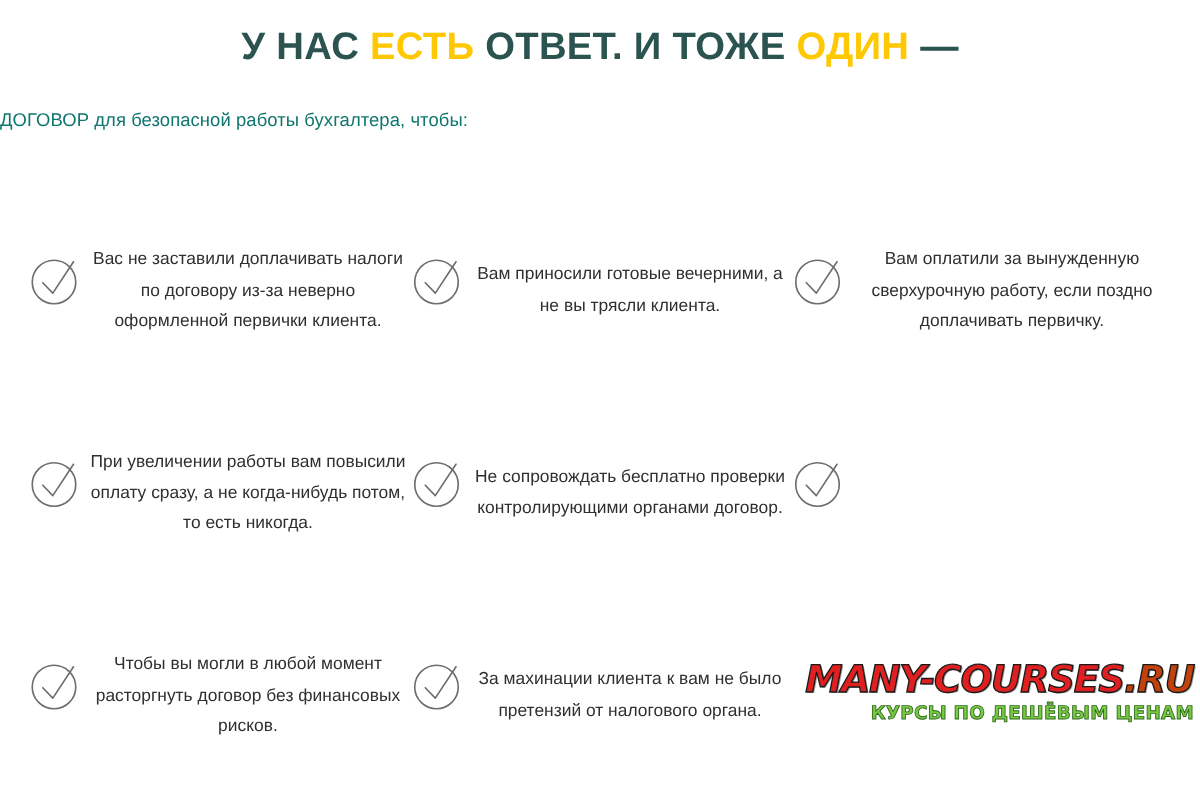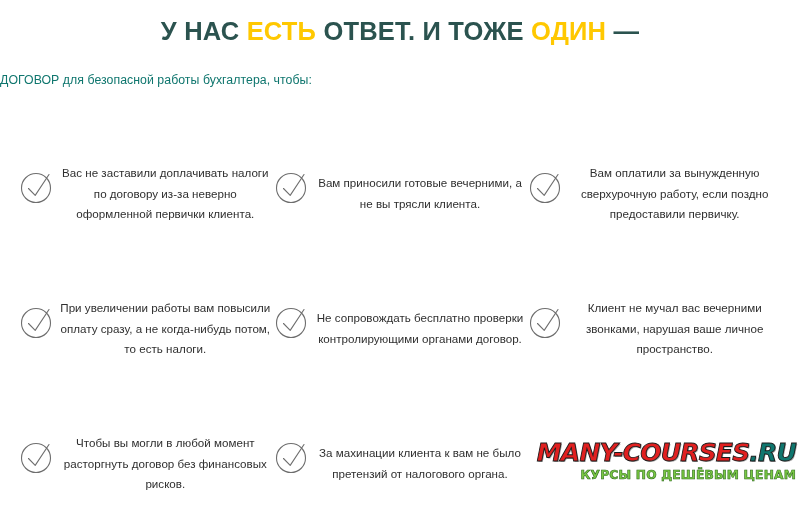--- a/index.html
+++ b/index.html
@@ -86,21 +86,21 @@
     font-family: "DejaVu Sans", sans-serif;
     font-size: 25px;
     font-weight: bold;
     font-style: italic;
     letter-spacing: -0.8px;
     color: #e02020;
     -webkit-text-stroke: 0.9px #1a1a1a;
     text-shadow: 1px 1px 0 rgba(0,0,0,0.35);
     white-space: nowrap;
   }
-  .wm-main .ru { color: #0f766e; }
+  .wm-main .ru { color: #c2410c; }
   .wm-sub {
     margin-top: 4px;
     font-family: "DejaVu Sans", sans-serif;
     font-size: 12.2px;
     font-weight: bold;
     letter-spacing: 0.2px;
     color: #7ac943;
     -webkit-text-stroke: 0.6px #2f6b1f;
     white-space: nowrap;
     text-align: right;
@@ -133,46 +133,45 @@
         <path d="M10.5 21.5 L17.2 28.4 L31 7.5" fill="none" stroke="#6e6e6e" stroke-width="1.1" stroke-linecap="round" stroke-linejoin="round"></path>
       </svg>
       <div class="cell-text">Вам приносили готовые вечерними, а не вы трясли клиента.</div>
     </div>
 
     <div class="cell">
       <svg class="check-icon" viewBox="0 0 40 40">
         <circle cx="18" cy="21" r="14.5" fill="none" stroke="#6e6e6e" stroke-width="1.1"></circle>
         <path d="M10.5 21.5 L17.2 28.4 L31 7.5" fill="none" stroke="#6e6e6e" stroke-width="1.1" stroke-linecap="round" stroke-linejoin="round"></path>
       </svg>
-      <div class="cell-text">Вам оплатили за вынужденную сверхурочную работу, если поздно предоставили первичку.</div>
+      <div class="cell-text">Вам оплатили за вынужденную сверхурочную работу, если поздно доплачивать первичку.</div>
     </div>
 
 
     <div class="cell">
       <svg class="check-icon" viewBox="0 0 40 40">
         <circle cx="18" cy="21" r="14.5" fill="none" stroke="#6e6e6e" stroke-width="1.1"></circle>
         <path d="M10.5 21.5 L17.2 28.4 L31 7.5" fill="none" stroke="#6e6e6e" stroke-width="1.1" stroke-linecap="round" stroke-linejoin="round"></path>
       </svg>
-      <div class="cell-text">При увеличении работы вам повысили оплату сразу, а не когда-нибудь потом, то есть налоги.</div>
+      <div class="cell-text">При увеличении работы вам повысили оплату сразу, а не когда-нибудь потом, то есть никогда.</div>
     </div>
 
     <div class="cell">
       <svg class="check-icon" viewBox="0 0 40 40">
         <circle cx="18" cy="21" r="14.5" fill="none" stroke="#6e6e6e" stroke-width="1.1"></circle>
         <path d="M10.5 21.5 L17.2 28.4 L31 7.5" fill="none" stroke="#6e6e6e" stroke-width="1.1" stroke-linecap="round" stroke-linejoin="round"></path>
       </svg>
       <div class="cell-text">Не сопровождать бесплатно проверки контролирующими органами договор.</div>
     </div>
 
     <div class="cell">
       <svg class="check-icon" viewBox="0 0 40 40">
         <circle cx="18" cy="21" r="14.5" fill="none" stroke="#6e6e6e" stroke-width="1.1"></circle>
         <path d="M10.5 21.5 L17.2 28.4 L31 7.5" fill="none" stroke="#6e6e6e" stroke-width="1.1" stroke-linecap="round" stroke-linejoin="round"></path>
       </svg>
-      <div class="cell-text">Клиент не мучал вас вечерними звонками, нарушая ваше личное пространство.</div>
     </div>
 
     <div class="cell">
       <svg class="check-icon" viewBox="0 0 40 40">
         <circle cx="18" cy="21" r="14.5" fill="none" stroke="#6e6e6e" stroke-width="1.1"></circle>
         <path d="M10.5 21.5 L17.2 28.4 L31 7.5" fill="none" stroke="#6e6e6e" stroke-width="1.1" stroke-linecap="round" stroke-linejoin="round"></path>
       </svg>
       <div class="cell-text">Чтобы вы могли в любой момент расторгнуть договор без финансовых рисков.</div>
     </div>
 

